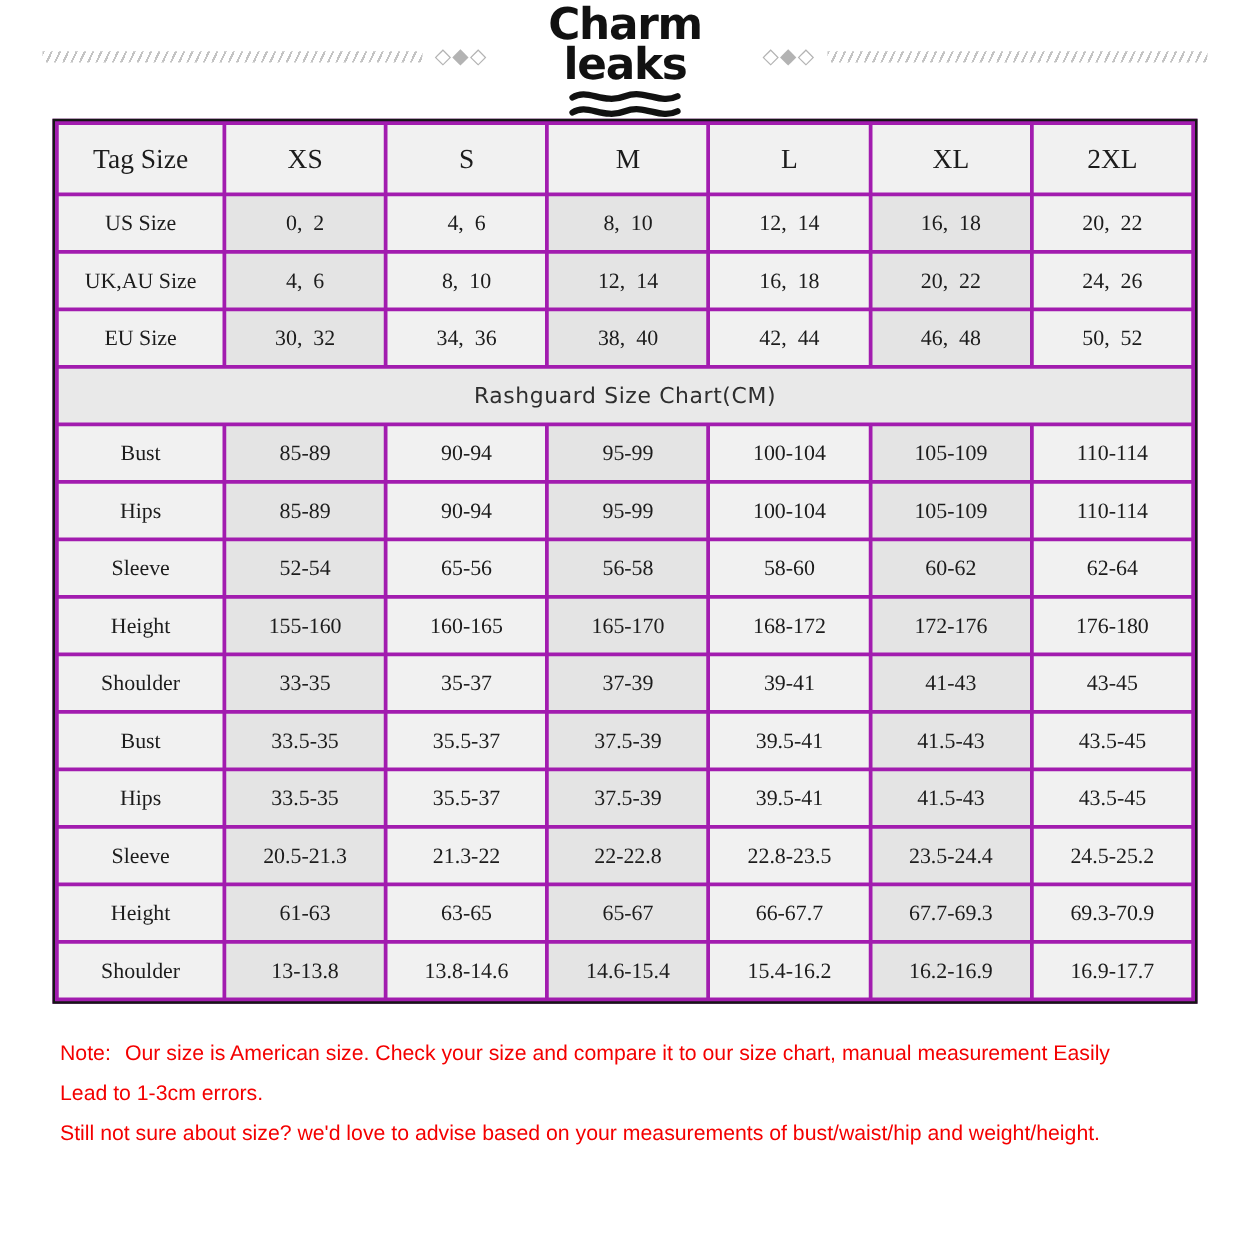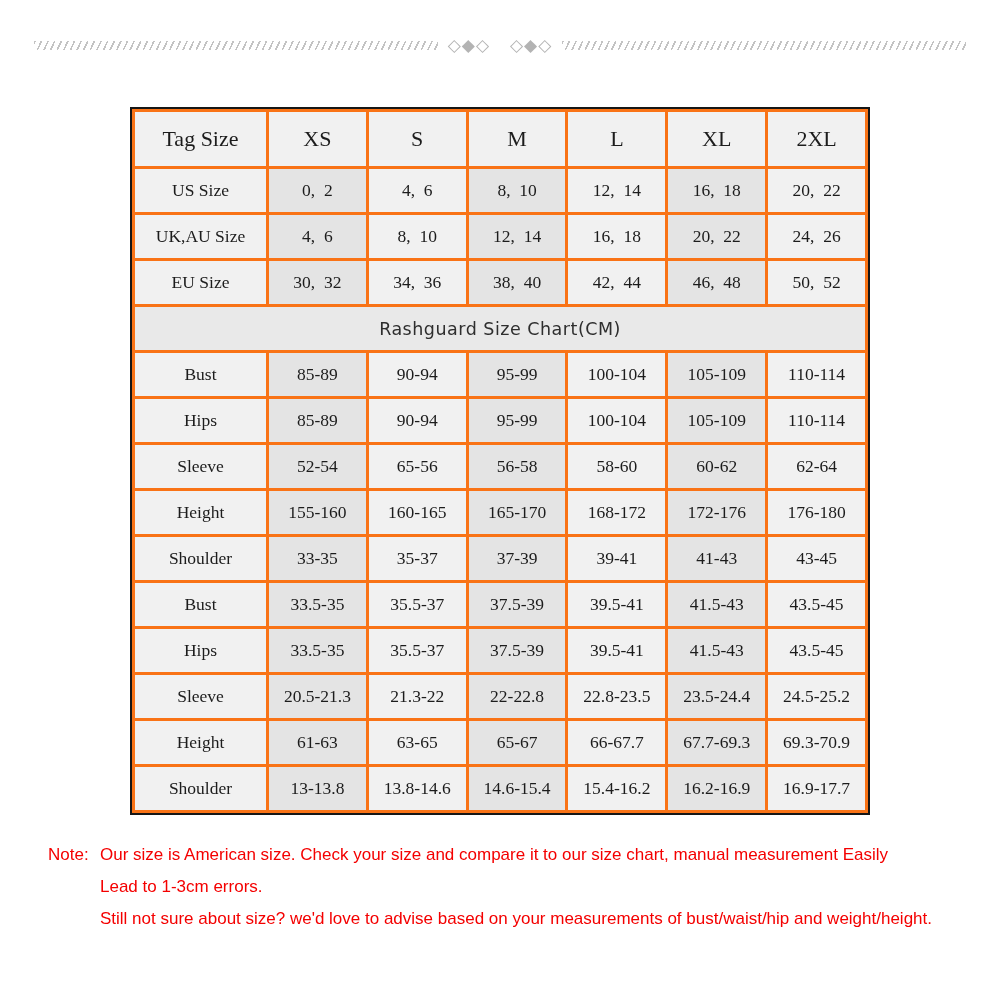--- a/index.html
+++ b/index.html
@@ -49,27 +49,27 @@
     font-weight:800;
     font-size:35px;
     line-height:.92;
     letter-spacing:-1px;
     color:#111;
   }
   .waves{display:block;margin:3px auto 0;}
 
   
   table.size{
-    width:740px;
-    margin:12px auto;
+    width:916px;
+    margin:0 auto;
     border-collapse:separate;
     border-spacing:3px;
     border:2px solid #161616;
     table-layout:fixed;
-    background:#f97316;
+    background:#a21caf;
   }
   table.size col.c-label{width:131px;}
   table.size th{
     background:#f1f1f1;
     font-weight:normal;
     font-size:22px;
     height:52px;
     text-align:center;
     vertical-align:middle;
   }
@@ -95,32 +95,40 @@
   .notes{
     margin:24px 0 0 48px;
     font-family:"Liberation Sans", sans-serif;
     color:#f40000;
     font-size:17px;
     line-height:32px;
   }
   .note-row{display:flex;justify-content:center;}
   .note-label{width:52px;flex:0 0 52px;}
   .note-body{flex:1;padding-right:30px;}
-  .note-cont{margin-left:52px;padding-right:30px;}
+  .note-cont{padding-right:30px;}
   .note-gap{margin-top:10px;}
 </style>
 </head>
 <body>
 
 <div class="page">
 
   <div class="brandbar">
     <div class="deco">
       <div class="hatch"></div>
       <span class="diamonds">◇◆◇</span>
+    </div>
+    <div class="logo">
+      <div class="logo-text">Charm</div>
+      <div class="logo-text">leaks</div>
+      <svg class="waves" width="96" height="26" viewBox="0 0 96 26">
+        <path d="M6 7 C 18 -1, 30 13, 48 6 C 64 0, 76 13, 90 6" fill="none" stroke="#111" stroke-width="5" stroke-linecap="round"></path>
+        <path d="M6 19 C 18 11, 30 25, 48 18 C 64 12, 76 25, 90 18" fill="none" stroke="#111" stroke-width="5" stroke-linecap="round"></path>
+      </svg>
     </div>
     <div class="deco">
       <span class="diamonds">◇◆◇</span>
       <div class="hatch"></div>
     </div>
   </div>
 
   <table class="size">
     <colgroup>
       <col class="c-label">

